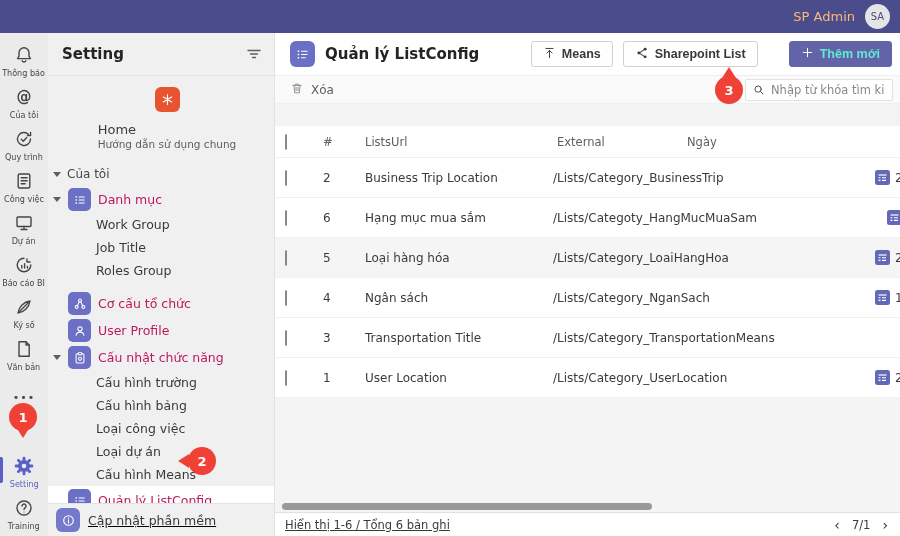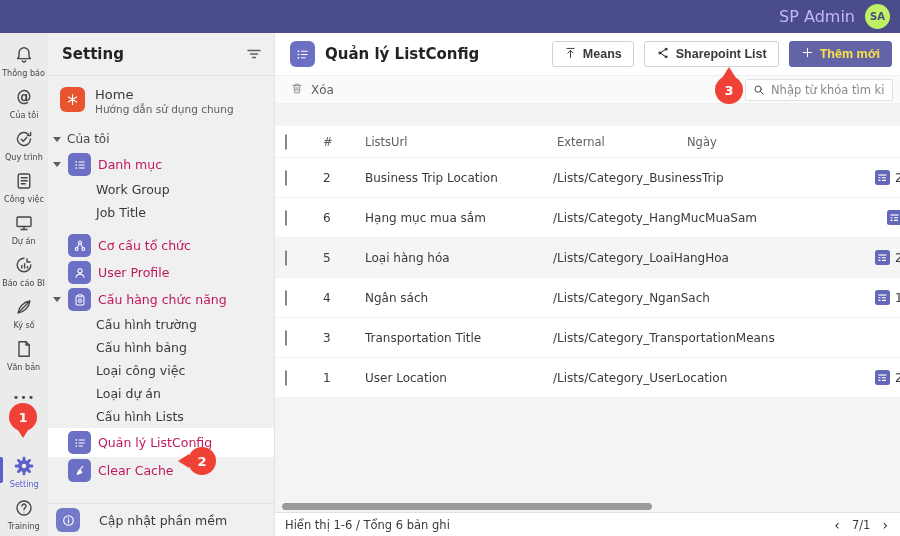--- a/index.html
+++ b/index.html
@@ -3,23 +3,23 @@
 <meta charset="utf-8">
 <style>
   * { margin:0; padding:0; box-sizing:border-box; }
   html,body { width:900px; height:536px; }
   body { font-family:"DejaVu Sans","Liberation Sans",sans-serif; background:#fff; overflow:hidden; }
   .stage { position:relative; width:900px; height:536px; overflow:hidden; background:#fff; }
 
   
   .topbar { position:absolute; left:0; top:0; width:900px; height:33px; background:#4a4c8c;
             display:flex; align-items:center; justify-content:flex-end; gap:10px; padding-right:10px; }
-  .topbar-user { color:#c4b5fd; font-size:16px; }
-  .avatar { width:25px; height:25px; border-radius:50%; background:#bef264; color:#494b83;
-            font-size:10px; font-weight:bold; display:flex; align-items:center; justify-content:center; }
+  .topbar-user { color:#fdba74; font-size:13px; }
+  .avatar { width:25px; height:25px; border-radius:50%; background:#e5e5e5; color:#494b83;
+            font-size:10px; font-weight:normal; display:flex; align-items:center; justify-content:center; }
 
   
   .rail { position:absolute; left:0; top:33px; width:48px; height:503px; background:#ebebeb;
           display:flex; flex-direction:column; align-items:center; padding-top:8px; }
   .rail-item { position:relative; width:48px; height:40px; margin-bottom:2px; display:flex; flex-direction:column;
                align-items:center; justify-content:center; cursor:pointer; }
   .rail-item .ric { height:21px; display:flex; align-items:center; justify-content:center; color:#484644; }
   .rail-item .rlbl { font-size:8.5px; color:#484644; margin-top:2px; white-space:nowrap; transform:scale(.95); }
   .rail-item.active .rlbl { color:#5b5fc7; }
   .rail-item.active::before { content:""; position:absolute; left:0; top:5px; bottom:9px; width:3px;
@@ -29,55 +29,55 @@
   .ric svg { stroke:#484644; fill:none; stroke-width:1.4; stroke-linecap:round; stroke-linejoin:round; }
   .at-glyph { font-size:15px; font-weight:bold; color:#484644; }
 
   
   .sidebar { position:absolute; left:48px; top:33px; width:227px; height:503px; background:#f0f0f0;
              border-right:1px solid #e3e3e3; display:flex; flex-direction:column; }
   .sb-header { height:43px; flex:0 0 43px; display:flex; align-items:center; justify-content:space-between;
                padding:0 13px 0 14px; border-bottom:1px solid #e4e4e4; }
   .sb-title { font-size:15px; font-weight:bold; color:#252423; }
   .sb-body { flex:1; overflow:hidden; padding-top:3px; }
-  .sb-home { display:flex; gap:10px; padding:8px 0 8px 12px; cursor:pointer; }
+  .sb-home { display:flex; align-items:center; gap:10px; padding:8px 0 8px 12px; cursor:pointer;flex-direction:column; }
   .sq-icon { width:25px; height:25px; border-radius:6px; background:#6c70c4; flex:0 0 25px;
              display:flex; align-items:center; justify-content:center; }
   .sq-icon svg { stroke:#fff; fill:none; stroke-width:1.5; stroke-linecap:round; stroke-linejoin:round; }
   .sq-orange { background:#e8542f; }
   .sb-home-t { font-size:13px; color:#3b3a39; line-height:1.25; }
   .sb-home-s { font-size:10.5px; color:#605e5c; line-height:1.25; }
   .sb-section { display:flex; align-items:center; gap:6px; padding:8px 0 5px 5px; cursor:pointer; }
   .sb-section .lbl { font-size:12px; color:#484644; }
   .caret { width:0; height:0; border-left:4px solid transparent; border-right:4px solid transparent;
            border-top:5px solid #605e5c; flex:0 0 8px; }
   .caret-ph { width:8px; flex:0 0 8px; }
   .sb-item { height:27px; display:flex; align-items:center; gap:7px; padding-left:5px; cursor:pointer; }
   .sb-item .sq-icon { width:23px; height:23px; flex-basis:23px; border-radius:5px; }
   .sb-item .lbl { font-size:12.5px; color:#be185d; }
   .sb-item.selected { background:#fff; height:29px; }
   .sb-sub { height:23px; display:flex; align-items:center; padding-left:48px; font-size:12.5px;
             color:#3b3a39; cursor:pointer; }
   .sb-gap { height:8px; }
-  .sb-footer { flex:0 0 33px; border-top:1px solid #e2e2e2; display:flex; align-items:center; gap:19px;
-               padding-left:8px; cursor:pointer; }
+  .sb-footer { flex:0 0 33px; border-top:1px solid #e2e2e2; display:flex; align-items:center; gap:8px;
+               padding-left:8px; cursor:pointer;text-decoration:underline; }
   .sb-footer .sq-icon { width:24px; height:24px; flex-basis:24px; background:#7579c9; }
   .sb-footer .lbl { font-size:12.5px; color:#3b3a39; }
   .filter-ic svg { stroke:#605e5c; stroke-width:1.4; stroke-linecap:round; }
 
   
   .main { position:absolute; left:275px; top:33px; width:625px; height:503px; background:#fff;
           display:flex; flex-direction:column; }
   .m-header { flex:0 0 43px; display:flex; align-items:center; gap:10px; padding:0 8px 0 15px;
               border-bottom:1px solid #efefef; }
   .m-title { font-size:15px; font-weight:bold; color:#252423; flex:1; }
   .btn { height:26px; display:flex; align-items:center; gap:6px; padding:0 11px; border:1px solid #d1d1d1;
          border-radius:3px; background:#fff; font-size:12.5px; font-weight:bold; color:#3b3a39; cursor:pointer; }
   .btn svg { stroke:#3b3a39; fill:none; stroke-width:1.5; stroke-linecap:round; stroke-linejoin:round; }
-  .btn-primary { background:#6264a7; border-color:#6264a7; color:#fde047; }
+  .btn-primary { background:#6264a7; border-color:#6264a7; color:#5eead4;margin-left:21px; }
   .btn-primary svg { stroke:#fff; }
   .m-toolbar { flex:0 0 28px; background:#fafafa; border-bottom:1px solid #f0f0f0; display:flex;
                align-items:center; justify-content:space-between; padding:0 7px 0 15px; }
   .tool-del { display:flex; align-items:center; gap:7px; font-size:12px; color:#605e5c; cursor:pointer; }
   .tool-del svg { stroke:#8a8886; fill:none; stroke-width:1.3; stroke-linecap:round; }
   .search-box { width:148px; height:22px; background:#fff; border:1px solid #e1e1e1; border-radius:2px;
                 display:flex; align-items:center; gap:6px; padding:0 7px; }
   .search-box svg { stroke:#3b3a39; fill:none; stroke-width:1.5; stroke-linecap:round; flex:0 0 12px; }
   .search-box input { border:none; outline:none; flex:1; min-width:0; font-size:11.5px;
                       font-family:inherit; color:#3b3a39; background:transparent; }
@@ -91,21 +91,21 @@
   .c-url { flex:0 0 192px; } .c-ext { flex:0 0 130px; }
   .c-date { flex:0 0 120px; display:flex; align-items:center; gap:5px; }
   .thead-row > div { font-size:11.5px; color:#605e5c; }
   .data-row > div { font-size:12px; color:#3b3a39; }
   .checkbox { width:16px; height:16px; border:1px solid #8a8886; border-radius:3px; background:#fff; cursor:pointer; }
   .m-fill { flex:1; background:#f4f4f4; position:relative; }
   .hscroll { position:absolute; left:7px; bottom:2px; width:370px; height:7px; border-radius:4px;
              background:#9a9a9a; cursor:grab; }
   .m-footer { flex:0 0 24px; background:#fff; border-top:1px solid #e1e1e1; display:flex; align-items:center;
               justify-content:space-between; padding:0 12px 0 10px; }
-  .f-summary { font-size:11.5px; color:#3b3a39; }
+  .f-summary { font-size:11.5px; color:#3b3a39;text-decoration:underline; }
   .pager { display:flex; align-items:center; gap:12px; }
   .pg-chev { font-size:14px; color:#323130; cursor:pointer; line-height:1; }
   .pg-label { font-size:11.5px; color:#3b3a39; }
 
   
   .pin { position:absolute; width:28px; height:28px; border-radius:50%; background:#ef4136; color:#fff;
          font-size:13px; font-weight:bold; display:flex; align-items:center; justify-content:center; z-index:50; }
   .pin::before { content:""; position:absolute; width:0; height:0; border:solid transparent; }
   .pin-down::before { top:24px; left:7px; border-width:11px 7px 0 7px; border-top-color:#ef4136; }
   .pin-left::before { left:-10px; top:7px; border-width:7px 11px 7px 0; border-right-color:#ef4136; }
@@ -258,20 +258,21 @@
               <rect x="3.6" y="4.6" width="2" height="2" fill="#fff" stroke="none"></rect>
               <rect x="3.6" y="9" width="2" height="2" fill="#fff" stroke="none"></rect>
               <rect x="3.6" y="13.4" width="2" height="2" fill="#fff" stroke="none"></rect>
               <path d="M8.6 5.6h7.5M8.6 10h7.5M8.6 14.4h7.5"></path>
             </svg>
         </span>
         <span class="lbl">Danh mục</span>
       </div>
       <div class="sb-sub">Work Group</div>
       <div class="sb-sub">Job Title</div>
+      <div class="sb-sub">Roles Group</div>
       <div class="sb-gap"></div>
       <div class="sb-item">
         <span class="caret-ph"></span>
         <span class="sq-icon">
           <svg width="14" height="14" viewBox="0 0 20 20">
               <circle cx="10" cy="5" r="2.1"></circle>
               <circle cx="5.2" cy="14.4" r="2.1"></circle>
               <circle cx="14.8" cy="14.4" r="2.1"></circle>
               <path d="M9 6.8l-2.8 5.6M11 6.8l2.8 5.6"></path>
             </svg>
@@ -290,27 +291,27 @@
       </div>
       <div class="sb-item">
         <span class="caret"></span>
         <span class="sq-icon">
           <svg width="14" height="14" viewBox="0 0 20 20">
               <rect x="4.4" y="4" width="11.2" height="13" rx="1.5"></rect>
               <rect x="7.4" y="2.4" width="5.2" height="3.2" rx="1" fill="#6c70c4"></rect>
               <circle cx="10" cy="11.2" r="2.2"></circle>
             </svg>
         </span>
-        <span class="lbl">Cấu hàng chức năng</span>
+        <span class="lbl">Cấu nhật chức năng</span>
       </div>
       <div class="sb-sub">Cấu hình trường</div>
       <div class="sb-sub">Cấu hình bảng</div>
       <div class="sb-sub">Loại công việc</div>
       <div class="sb-sub">Loại dự án</div>
-      <div class="sb-sub">Cấu hình Lists</div>
+      <div class="sb-sub">Cấu hình Means</div>
       <div class="sb-item selected">
         <span class="caret-ph"></span>
         <span class="sq-icon">
           <svg width="14" height="14" viewBox="0 0 20 20">
               <rect x="3.6" y="4.6" width="2" height="2" fill="#fff" stroke="none"></rect>
               <rect x="3.6" y="9" width="2" height="2" fill="#fff" stroke="none"></rect>
               <rect x="3.6" y="13.4" width="2" height="2" fill="#fff" stroke="none"></rect>
               <path d="M8.6 5.6h7.5M8.6 10h7.5M8.6 14.4h5"></path>
             </svg>
         </span>

